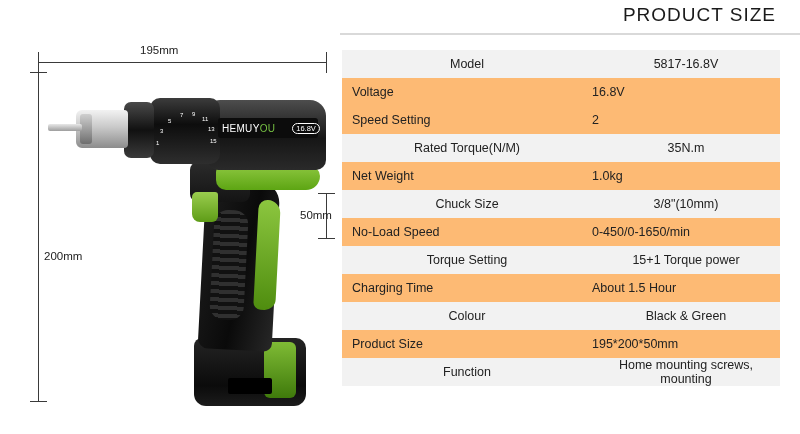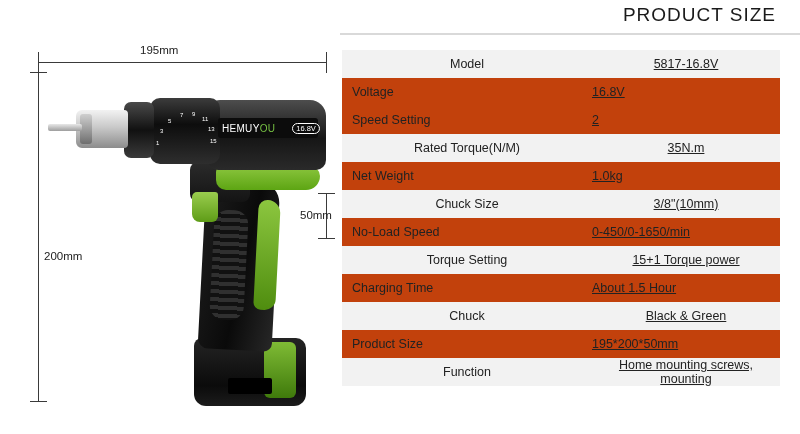--- a/index.html
+++ b/index.html
@@ -202,23 +202,23 @@
   }
   table.spec td {
     height: 28px;
     font-size: 12.5px;
     color: #222;
     padding: 0 0 0 10px;
     vertical-align: middle;
     border: none;
   }
   table.spec td.k { width: 240px; }
-  table.spec td.v { width: 198px; text-decoration: underline; }
+  table.spec td.v { width: 198px; }
   table.spec tr.odd td { background: #f2f2f2; text-align: center; }
-  table.spec tr.even td { background: #c2410c; }
+  table.spec tr.even td { background: #fdba74; }
 </style>
 </head>
 <body>
 
 <div class="header">
   <div class="header-bar"></div>
   <div class="header-title">PRODUCT SIZE</div>
   <div class="header-underline"></div>
 </div>
 
@@ -314,21 +314,21 @@
         </tr>
         <tr class="odd">
           <td class="k">Torque Setting</td>
           <td class="v">15+1 Torque power</td>
         </tr>
         <tr class="even">
           <td class="k">Charging Time</td>
           <td class="v">About 1.5 Hour</td>
         </tr>
         <tr class="odd">
-          <td class="k">Chuck</td>
+          <td class="k">Colour</td>
           <td class="v">Black &amp;  Green</td>
         </tr>
         <tr class="even">
           <td class="k">Product Size</td>
           <td class="v">195*200*50mm</td>
         </tr>
         <tr class="odd">
           <td class="k">Function</td>
           <td class="v">Home mounting screws, mounting</td>
         </tr>

